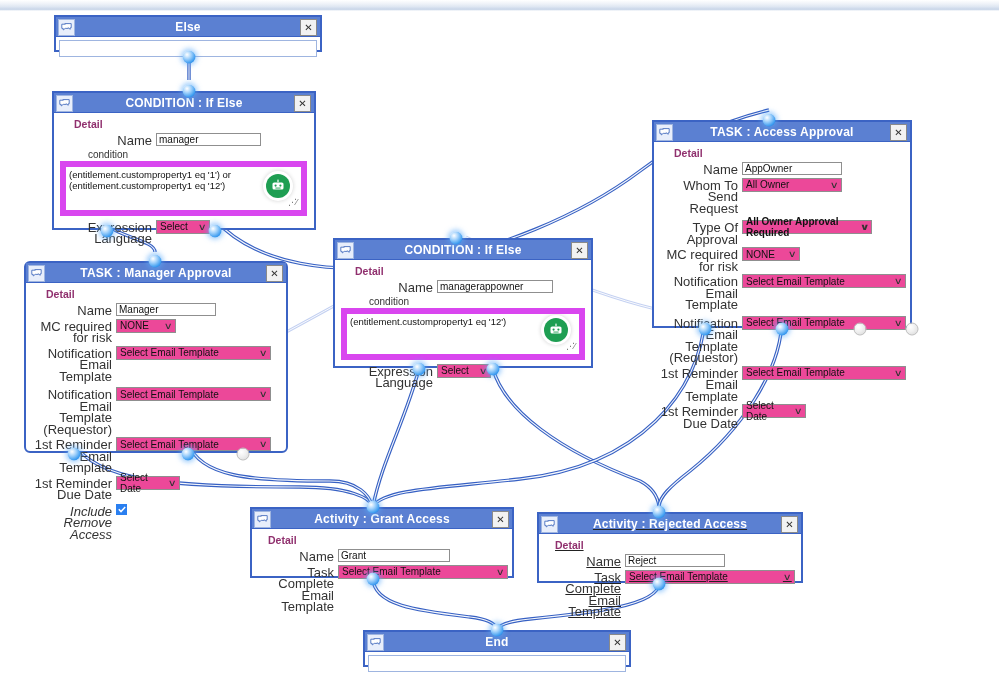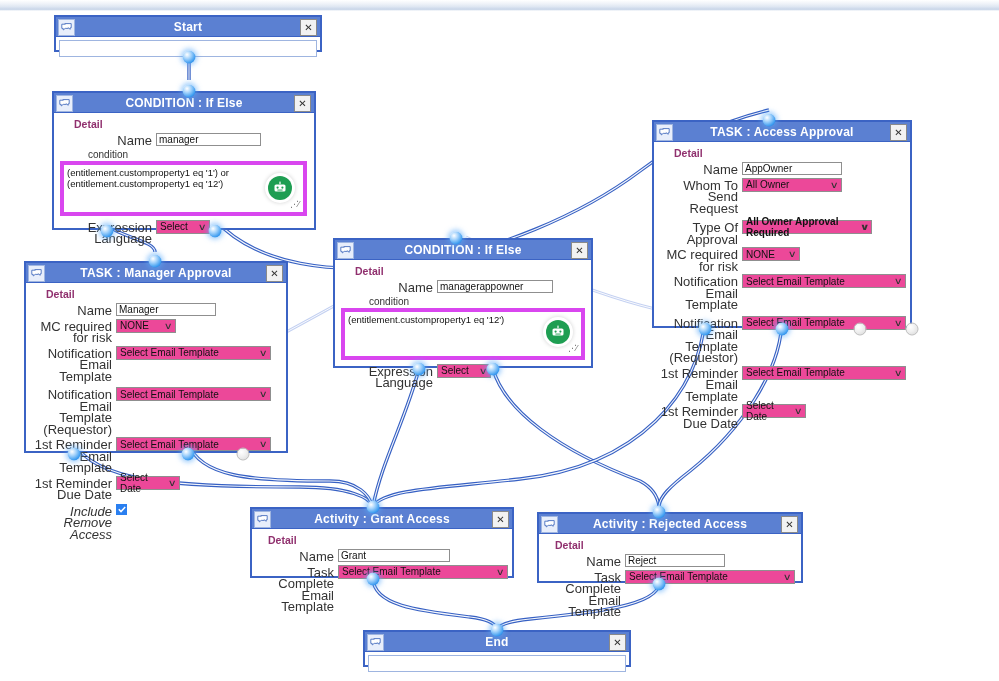--- a/index.html
+++ b/index.html
@@ -55,21 +55,21 @@
     padding:0 2px;box-sizing:border-box;
   }
   .sel{
     height:14px;border:1px solid #8f8f8f;background:#ec4899;box-sizing:border-box;
     display:flex;align-items:center;justify-content:space-between;
     font-size:10px;color:#111;padding:0 3px 0 3px;cursor:pointer;
   }
   .sel .chev{margin-left:6px;font-size:9px;color:#333;transform:scaleX(1.35);}
   .cond-label{font-size:10px;color:#333;margin:2px 0 1px 28px;}
   .cond-box{
-    position:relative;border:4px solid #d946ef;background:#fff;
+    position:relative;border:6px solid #d946ef;background:#fff;
     box-sizing:border-box;padding:2px 3px;overflow:hidden;
   }
   .cond-box .code{font-size:9.5px;line-height:11px;color:#111;white-space:pre;}
   .bot{
     position:absolute;right:8px;bottom:9px;width:30px;height:30px;border-radius:50%;
     background:#fff;box-shadow:0 0 4px rgba(0,0,0,.18);
     display:flex;align-items:center;justify-content:center;
   }
   .bot .disc{width:24px;height:24px;border-radius:50%;background:#1e9e52;
     display:flex;align-items:center;justify-content:center;}
@@ -183,21 +183,21 @@
   </svg>
 
   <div class="node" id="n-start" style="left:54px;top:4px;width:268px;height:37px;">
     <div class="titlebar">
       <span class="node-icon">
         <svg width="11" height="10" viewBox="0 0 11 10">
           <path d="M0.8 1.2h6.6v4.2H4.2L2.2 7V5.4H0.8z" fill="#fff" stroke="#4a6fbf" stroke-width="0.9"></path>
           <path d="M3.6 0.6h6.6v4.2H9.2v1.5L7.4 4.8" fill="#fff" stroke="#4a6fbf" stroke-width="0.9"></path>
         </svg>
       </span>
-      <span class="title">Start</span>
+      <span class="title">Else</span>
       <span class="close-btn">✕</span>
     </div>
     <div class="blank-body"></div>
   </div>
   <div class="anchor on" style="left:189px;top:46px;"></div>
 
   <div class="node" id="n-cond1" style="left:52px;top:80px;width:264px;height:139px;">
     <div class="titlebar">
       <span class="node-icon">
         <svg width="11" height="10" viewBox="0 0 11 10">
@@ -239,21 +239,21 @@
             <span class="chev">∨</span>
           </div>
         </div>
       </div>
     </div>
   </div>
   <div class="anchor on" style="left:189px;top:80px;"></div>
   <div class="anchor on" style="left:107px;top:220px;"></div>
   <div class="anchor on" style="left:215px;top:220px;"></div>
 
-  <div class="node" id="n-task1" style="left:24px;top:250px;width:264px;height:192px;">
+  <div class="node" id="n-task1" style="left:24px;top:250px;width:264px;height:192px;border-radius:6px;">
     <div class="titlebar">
       <span class="node-icon">
         <svg width="11" height="10" viewBox="0 0 11 10">
           <path d="M0.8 1.2h6.6v4.2H4.2L2.2 7V5.4H0.8z" fill="#fff" stroke="#4a6fbf" stroke-width="0.9"></path>
           <path d="M3.6 0.6h6.6v4.2H9.2v1.5L7.4 4.8" fill="#fff" stroke="#4a6fbf" stroke-width="0.9"></path>
         </svg>
       </span>
       <span class="title">TASK : Manager Approval</span>
       <span class="close-btn">✕</span>
     </div>
@@ -500,21 +500,21 @@
           <span>Select Email Template</span>
           <span class="chev">∨</span>
         </div>
           </div>
       </div>
     </div>
   </div>
   <div class="anchor on" style="left:373px;top:496px;"></div>
   <div class="anchor on" style="left:373px;top:568px;"></div>
 
-  <div class="node" id="n-act2" style="left:537px;top:501px;width:266px;height:71px;">
+  <div class="node" id="n-act2" style="left:537px;top:501px;width:266px;height:71px;text-decoration:underline;">
     <div class="titlebar">
       <span class="node-icon">
         <svg width="11" height="10" viewBox="0 0 11 10">
           <path d="M0.8 1.2h6.6v4.2H4.2L2.2 7V5.4H0.8z" fill="#fff" stroke="#4a6fbf" stroke-width="0.9"></path>
           <path d="M3.6 0.6h6.6v4.2H9.2v1.5L7.4 4.8" fill="#fff" stroke="#4a6fbf" stroke-width="0.9"></path>
         </svg>
       </span>
       <span class="title">Activity : Rejected Access</span>
       <span class="close-btn">✕</span>
     </div>

